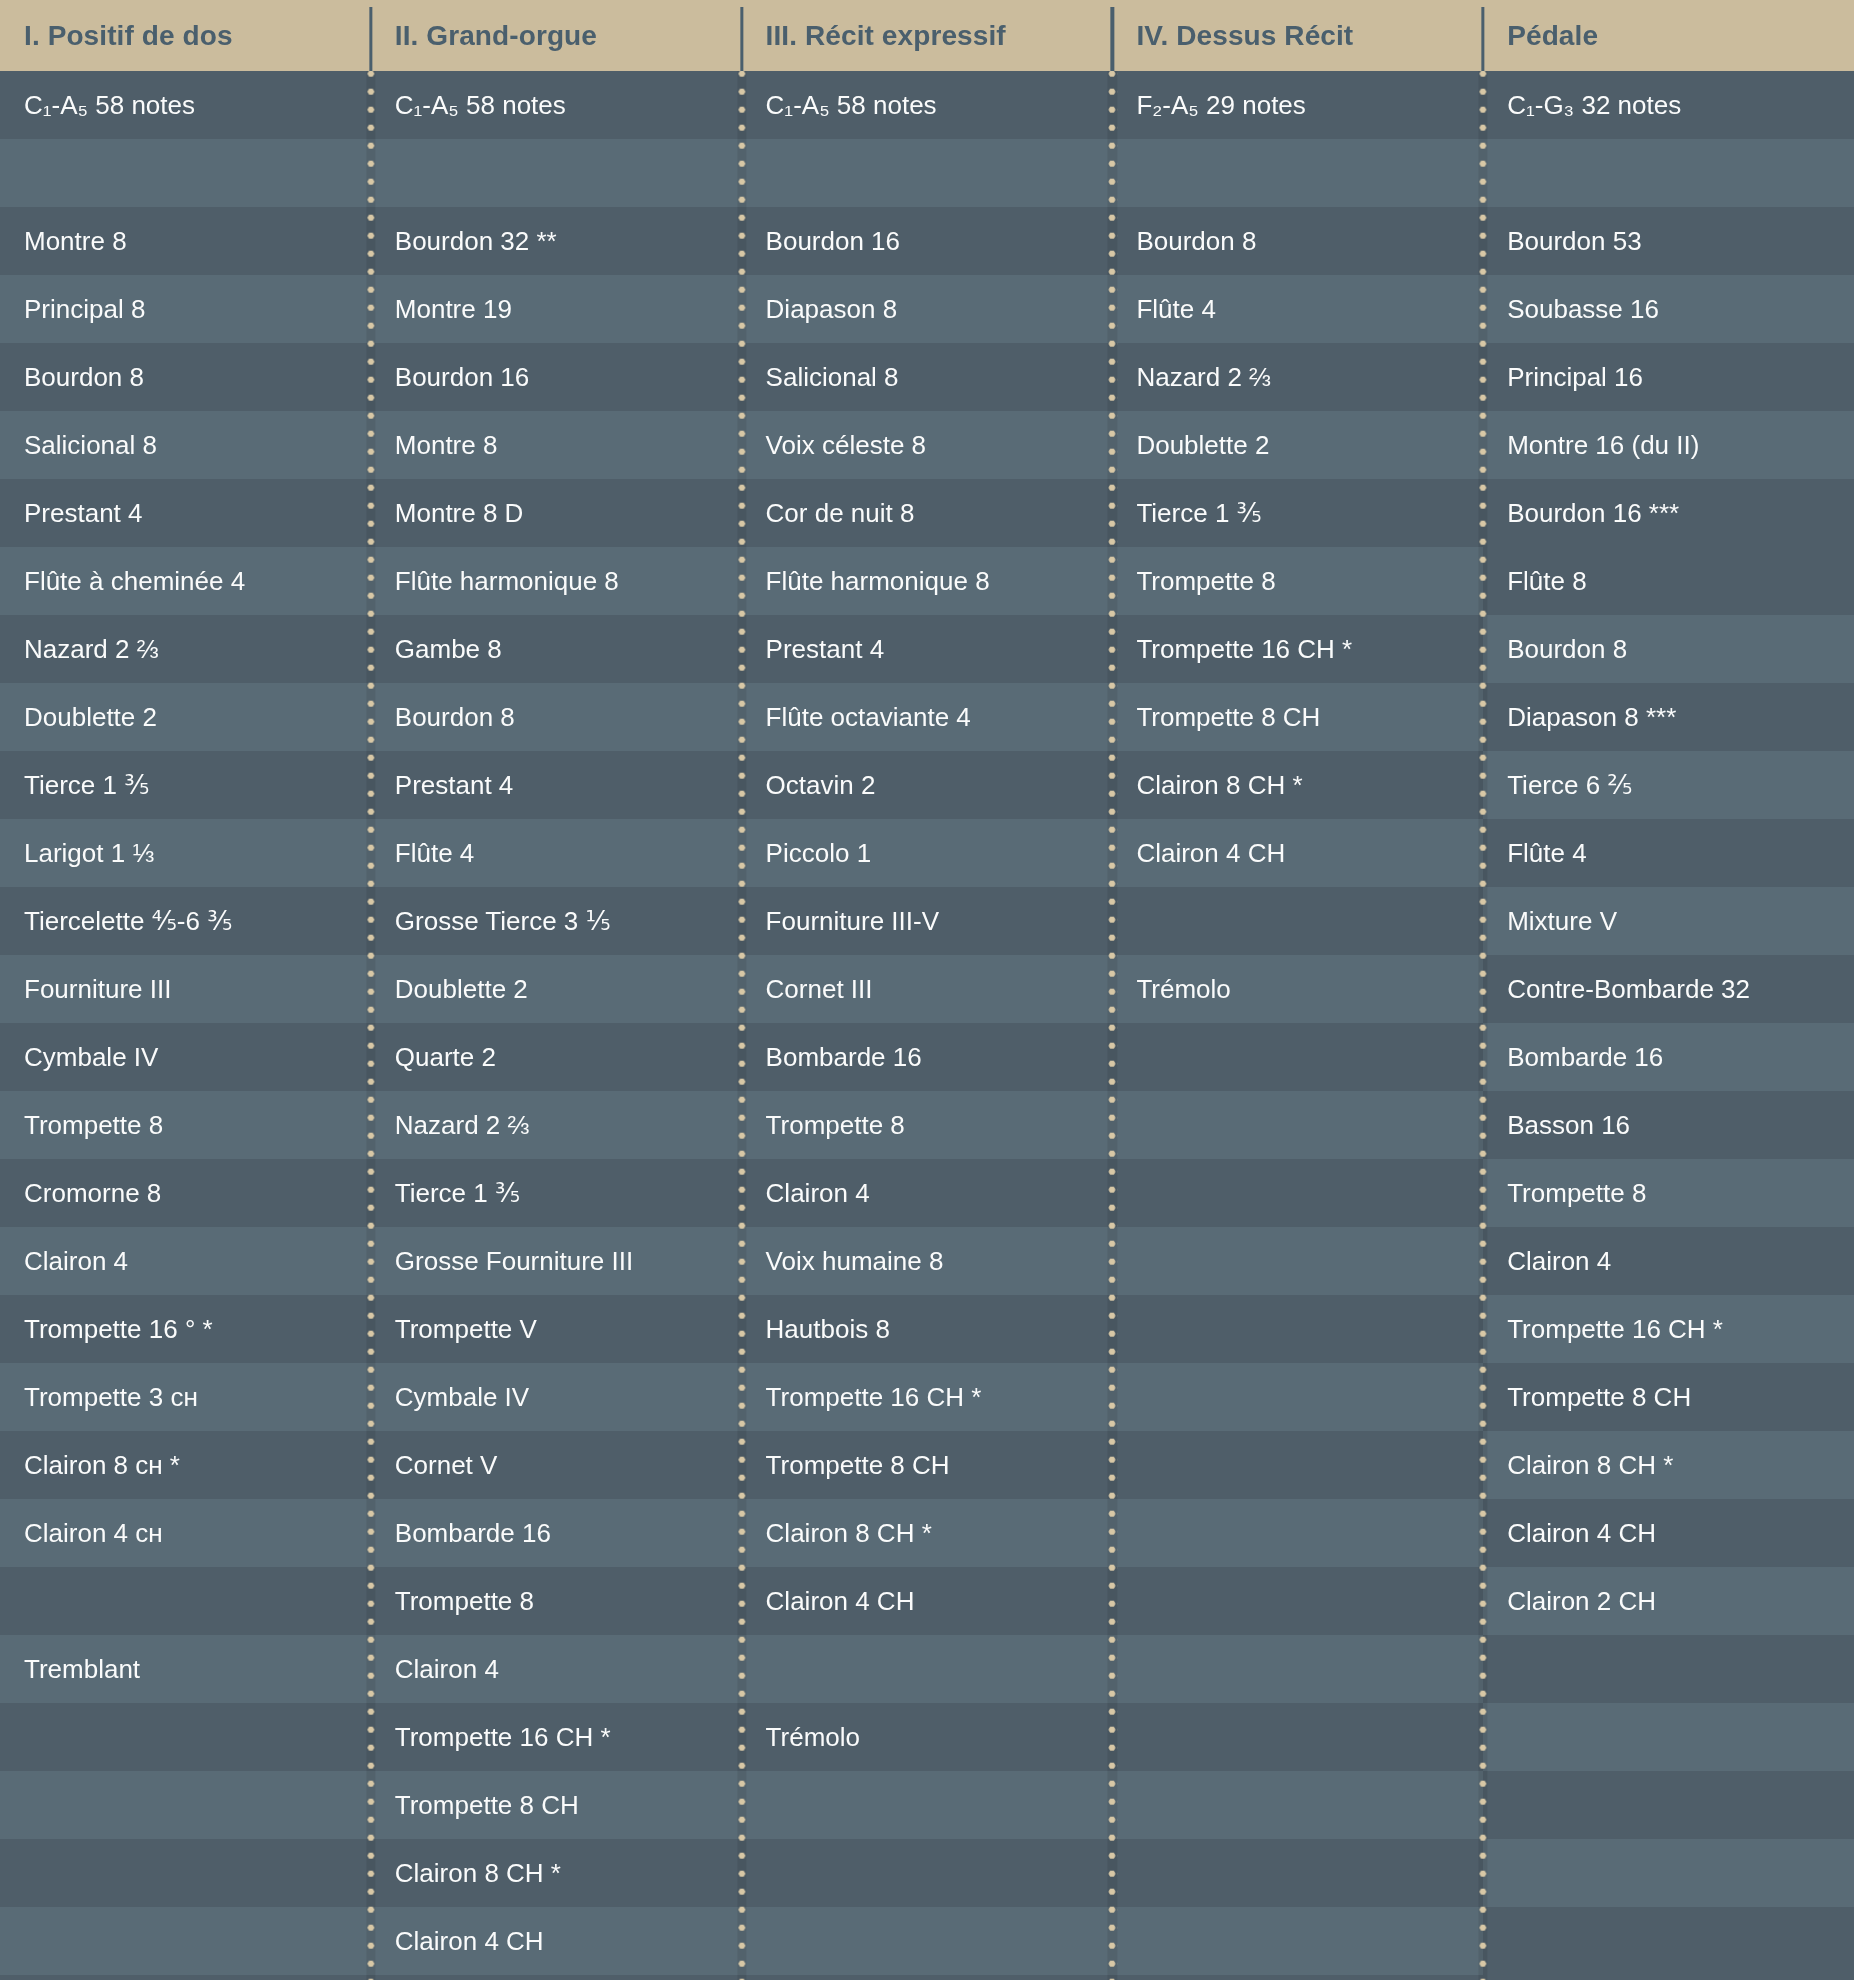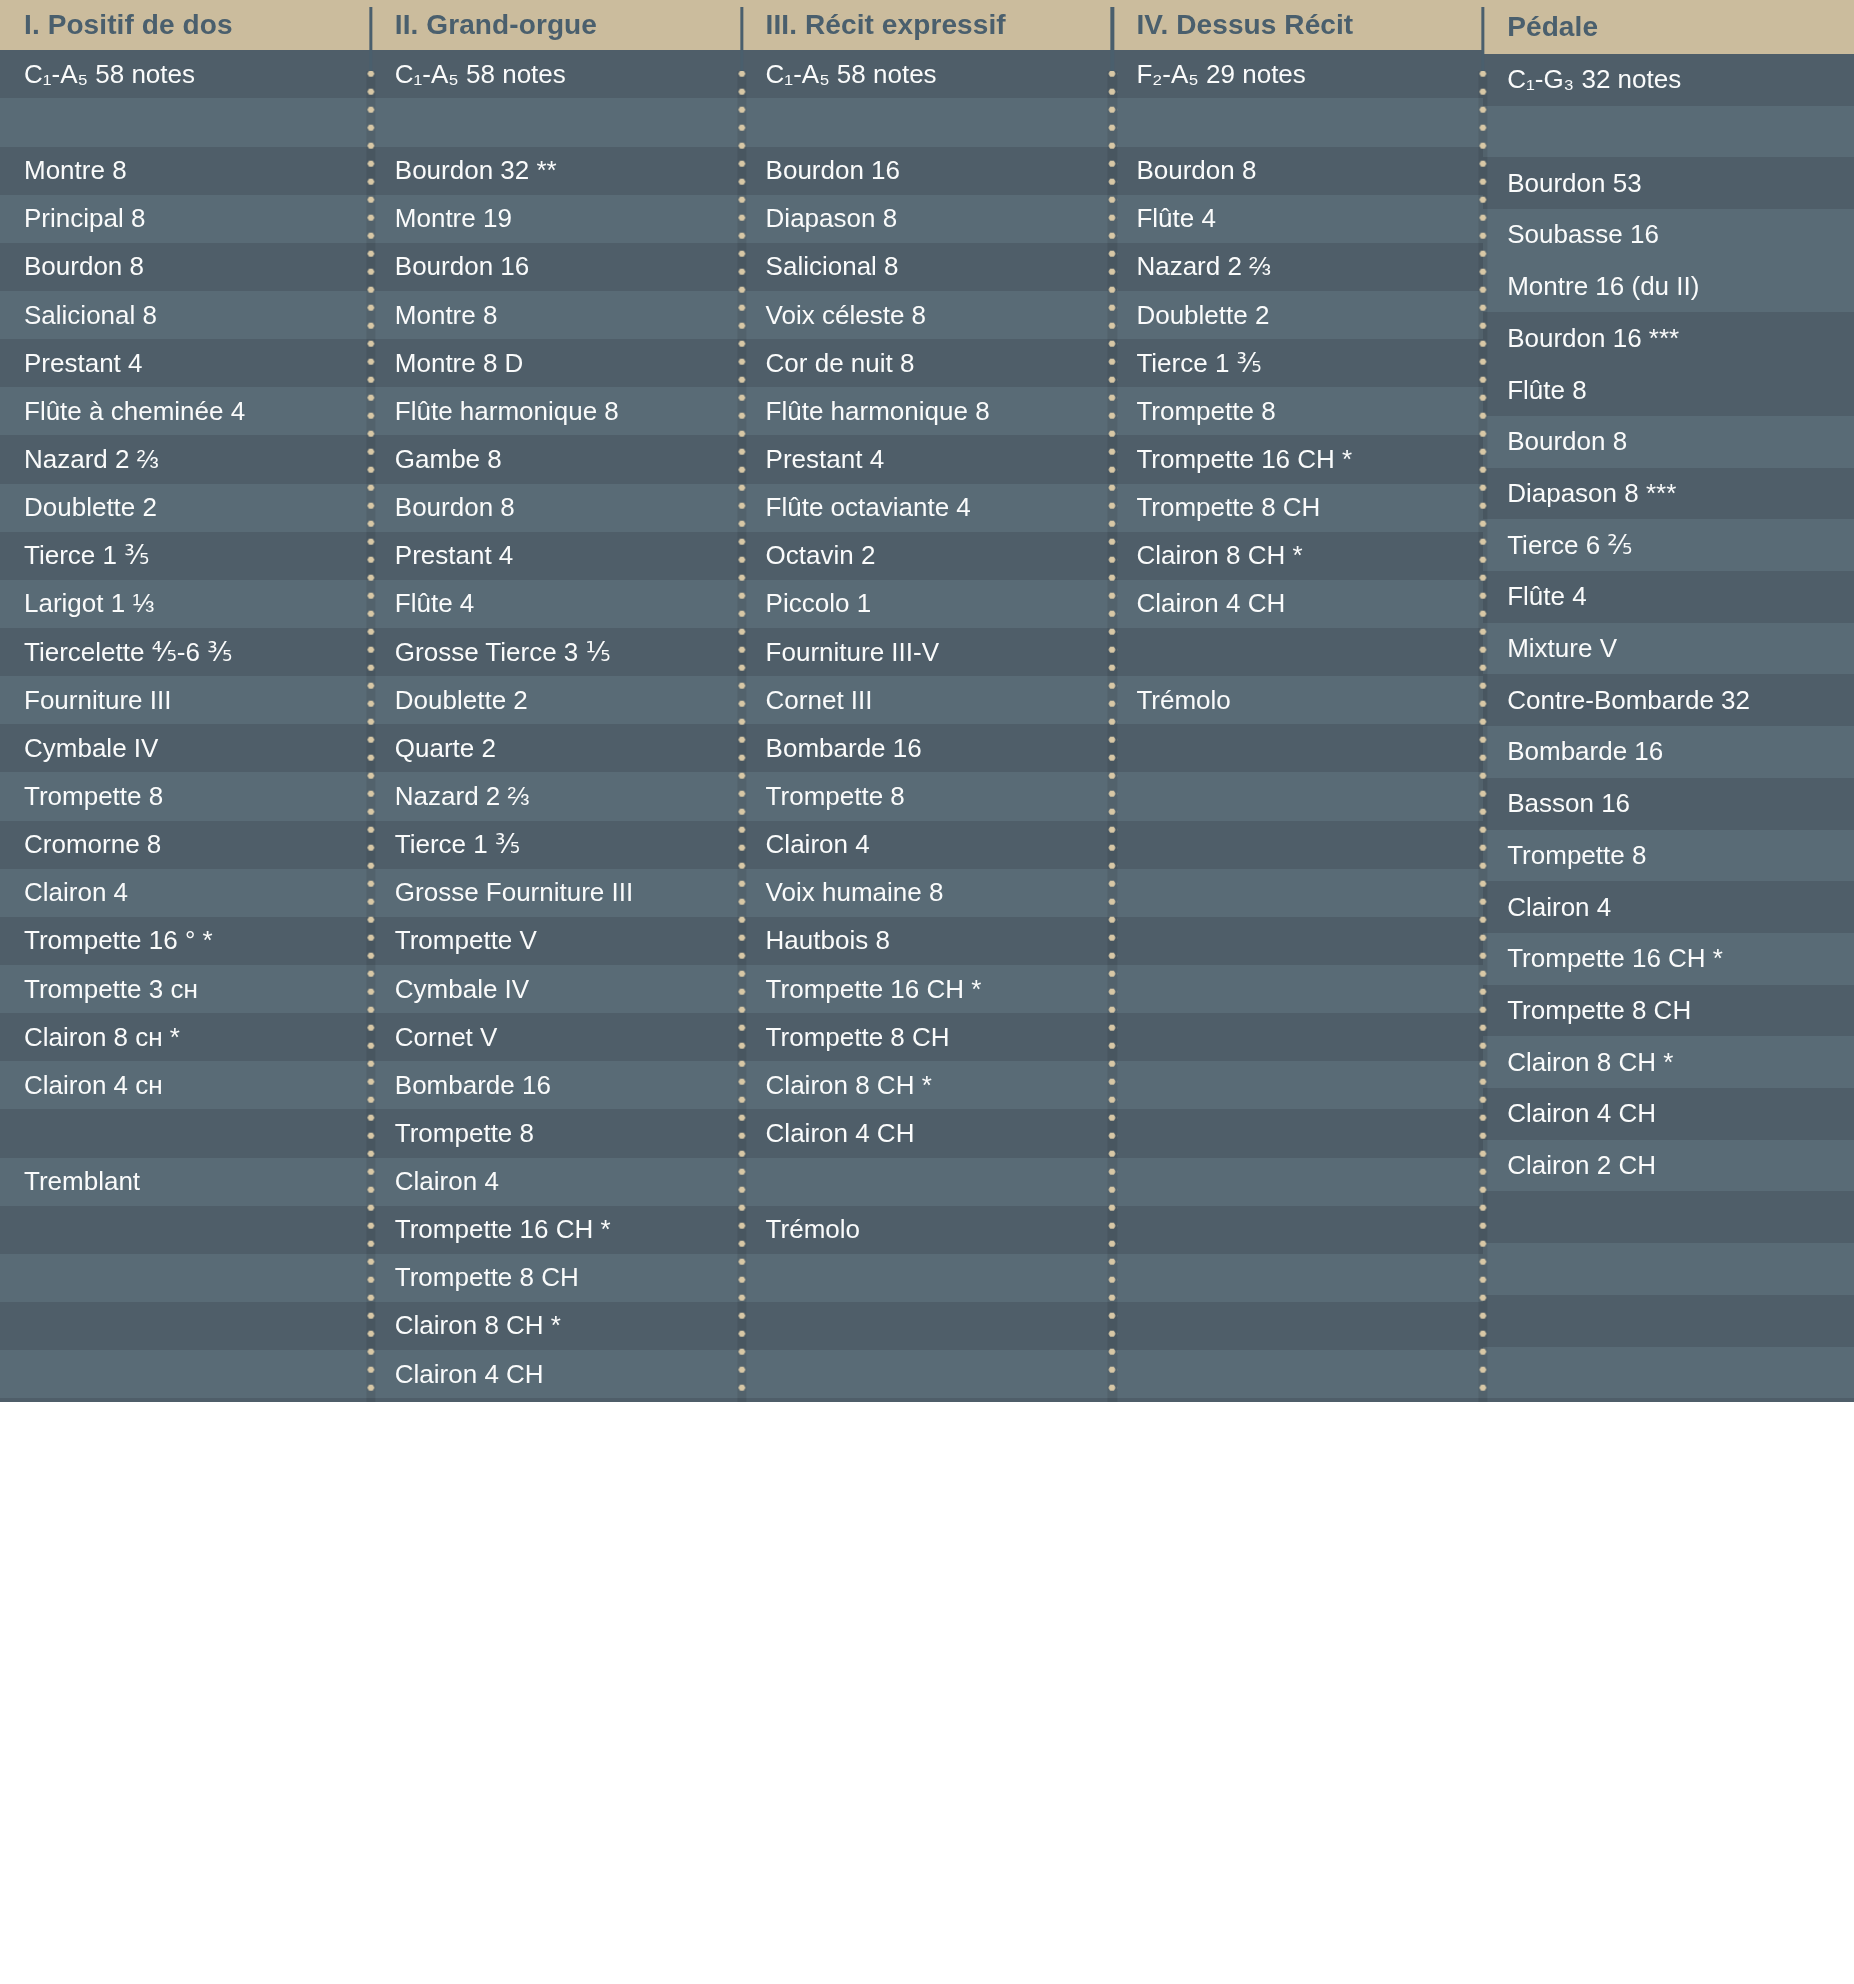--- a/index.html
+++ b/index.html
@@ -3,21 +3,21 @@
 <meta charset="utf-8">
 <style>
   html,body{margin:0;padding:0;}
   body{
     font-family:"Liberation Sans","DejaVu Sans",sans-serif;
     width:1854px;
   }
   .stoplist{
     position:relative;
     width:1854px;
-    height:1402px;
+    height:1980px;
     overflow:hidden;
     background:var(--row-dark,#4f5e69);
   }
   .grid{
     position:absolute;
     inset:0;
     display:flex;
   }
   .col{
     width:20%;
@@ -203,20 +203,21 @@
         <div class="cell dark"></div>
         <div class="cell light"></div>
         <div class="cell dark sliver"></div>
       </div>
       <div class="col">
         <div class="header-cell">Pédale</div>
         <div class="cell dark">C₁-G₃ 32 notes</div>
         <div class="cell light"></div>
         <div class="cell dark">Bourdon 53</div>
         <div class="cell light">Soubasse 16</div>
+        <div class="cell dark">Principal 16</div>
         <div class="cell light">Montre 16 (du II)</div>
         <div class="cell dark">Bourdon 16 ***</div>
         <div class="cell dark">Flûte 8</div>
         <div class="cell light">Bourdon 8</div>
         <div class="cell dark">Diapason 8 ***</div>
         <div class="cell light">Tierce 6 ⅖</div>
         <div class="cell dark">Flûte 4</div>
         <div class="cell light">Mixture V</div>
         <div class="cell dark">Contre-Bombarde 32</div>
         <div class="cell light">Bombarde 16</div>

